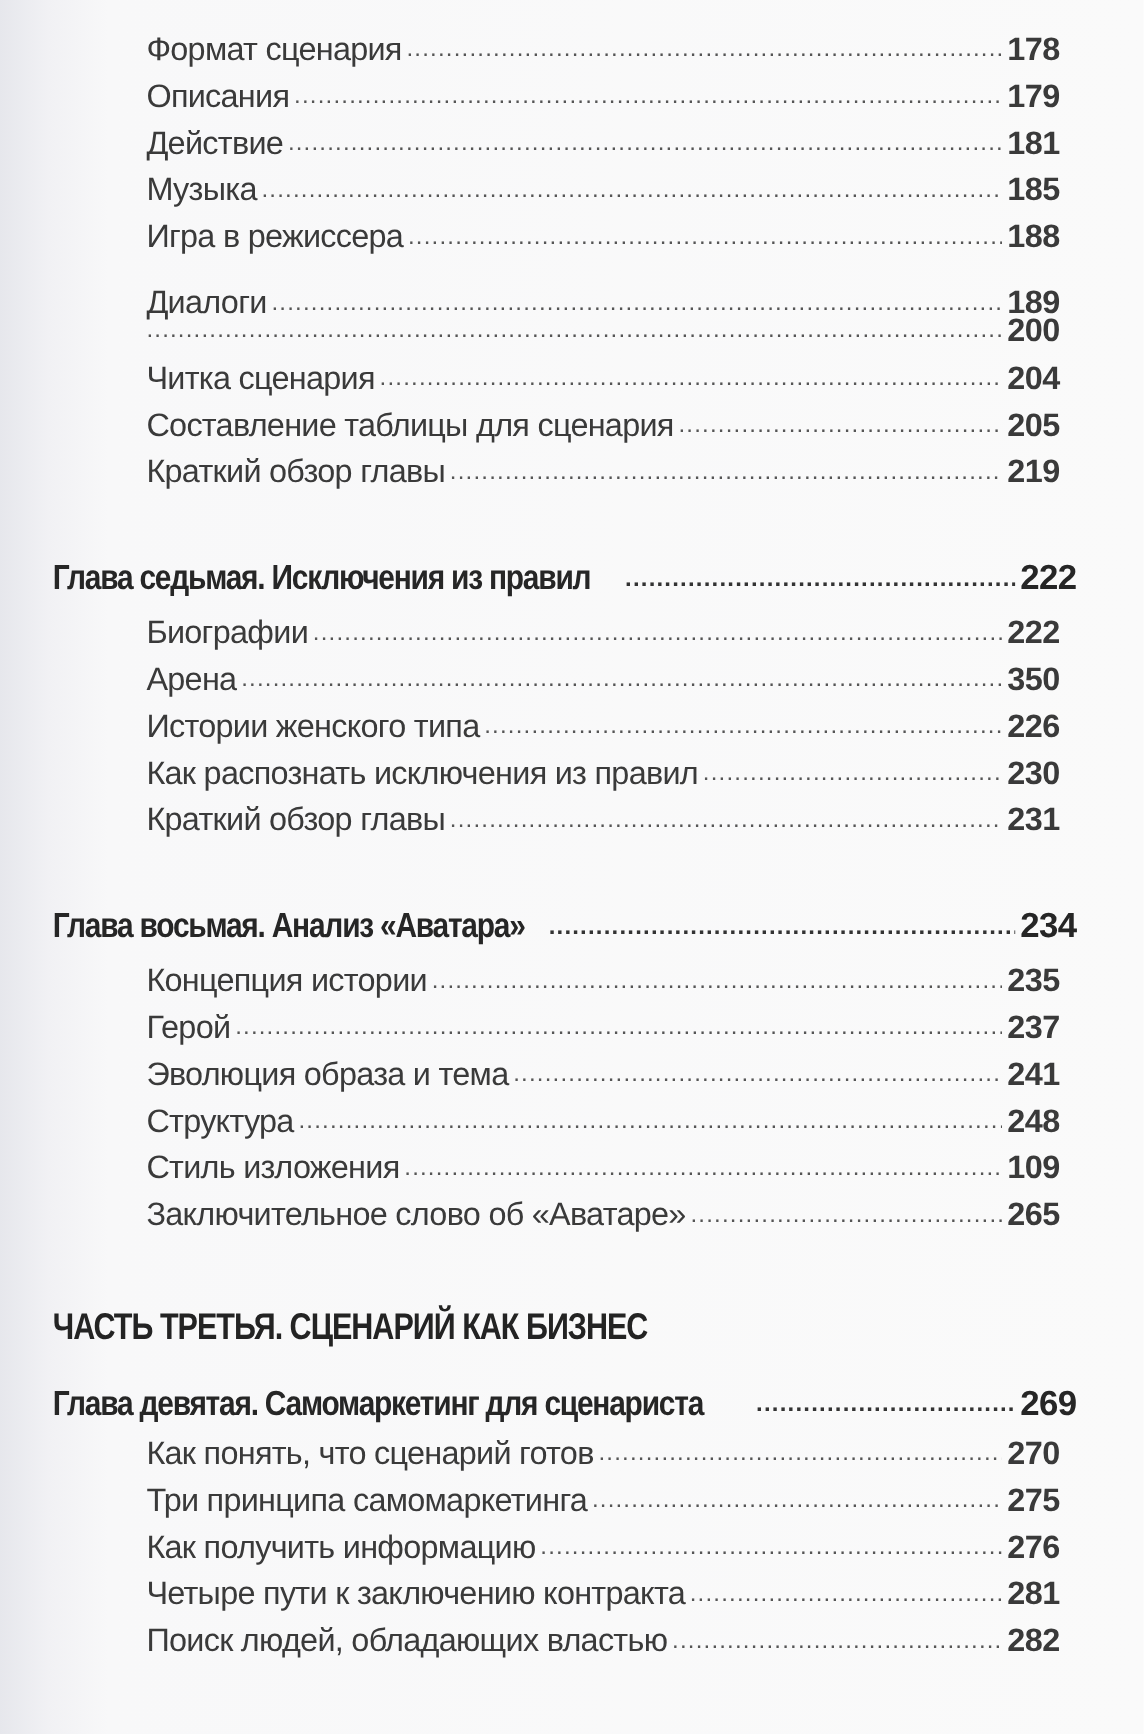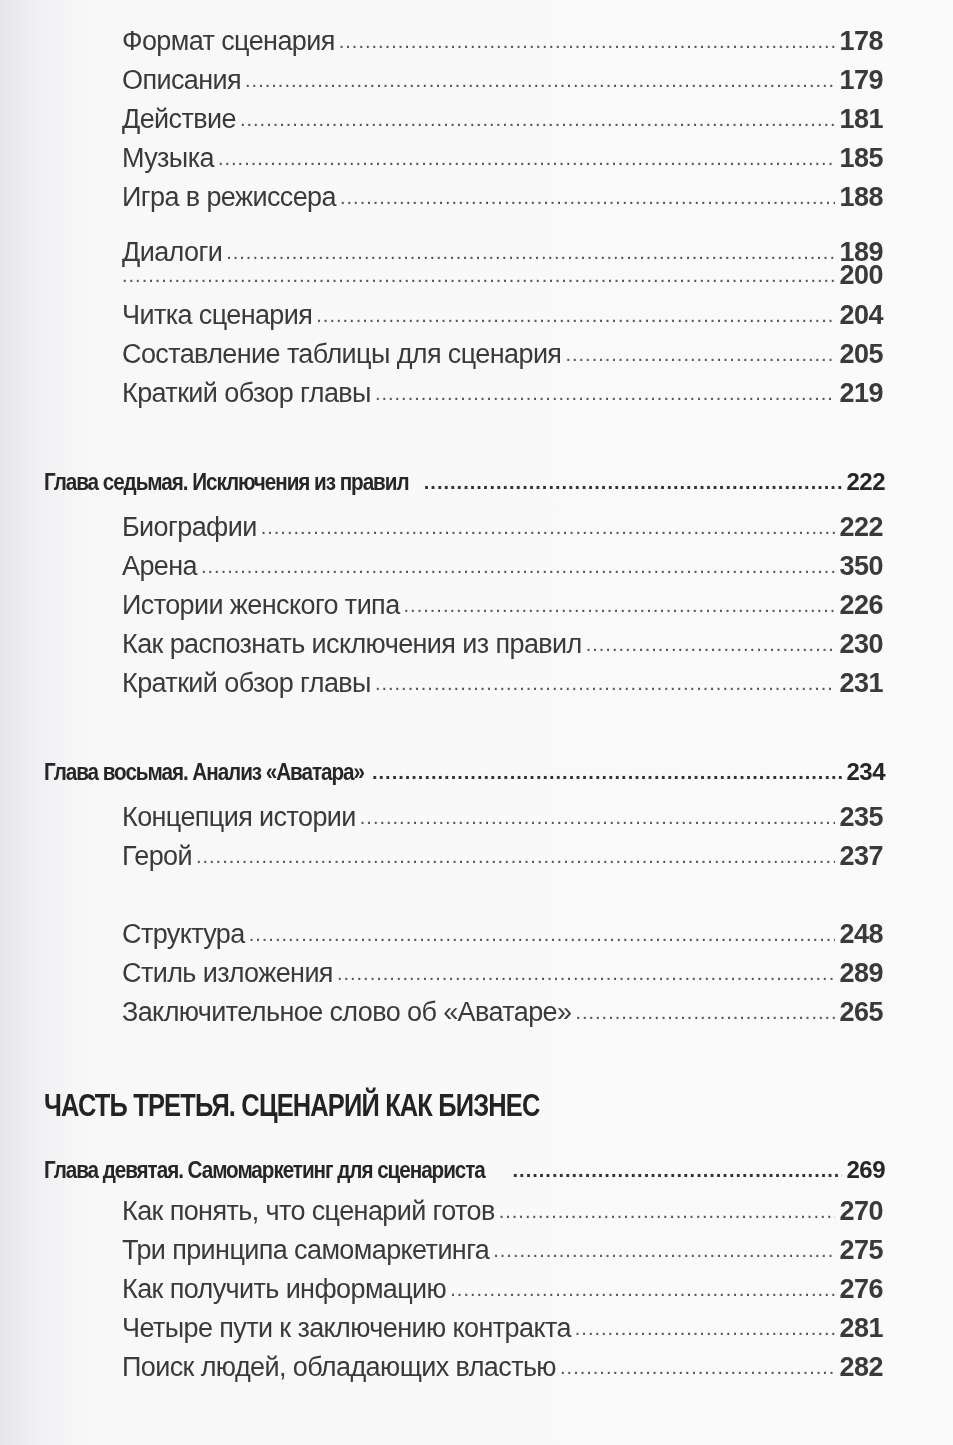--- a/index.html
+++ b/index.html
@@ -30,24 +30,24 @@
     font-family: "Liberation Sans Narrow", "Liberation Sans", sans-serif;
     font-size: 27px;
     color: #3a3a3a;
     transform-origin: left center;
   }
   .sub .title { letter-spacing: -0.6px; }
   .sub .dots { font-size: 20px; color: #555; }
   .sub .page-num { letter-spacing: -0.5px; }
 
   .chapter {
-    left: 44px; right: 68px; height: 40px;
+    left: 44px; right: 56px; height: 40px;
     font-family: "Liberation Sans", sans-serif;
     font-weight: bold;
-    font-size: 24px;
+    font-size: 29px;
     color: #262626;
   }
   .chapter .title { letter-spacing: -1.2px; transform: scaleX(0.86); transform-origin: left center; display: inline-block; margin-right: -48px; }
   .chapter .dots { font-size: 20px; font-weight: bold; color: #333; }
   .chapter .page-num { letter-spacing: -0.5px; }
 
   .part {
     position: absolute; left: 44px; top: 1088px;
     font-family: "Liberation Sans", sans-serif; font-weight: bold;
     font-size: 31px; color: #232323; letter-spacing: -1px;
@@ -149,29 +149,34 @@
   <div class="row sub" style="top:798px">
     <span class="title">Концепция истории</span>
     <span class="dots"></span>
     <span class="page-num">235</span>
   </div>
   <div class="row sub" style="top:837px">
     <span class="title">Герой</span>
     <span class="dots"></span>
     <span class="page-num">237</span>
   </div>
+  <div class="row sub" style="top:876px">
+    <span class="title">Эволюция образа и тема</span>
+    <span class="dots"></span>
+    <span class="page-num">241</span>
+  </div>
   <div class="row sub" style="top:915px">
     <span class="title">Структура</span>
     <span class="dots"></span>
     <span class="page-num">248</span>
   </div>
   <div class="row sub" style="top:954px">
     <span class="title">Стиль изложения</span>
     <span class="dots"></span>
-    <span class="page-num">289</span>
+    <span class="page-num">109</span>
   </div>
   <div class="row sub" style="top:993px">
     <span class="title">Заключительное слово об «Аватаре»</span>
     <span class="dots"></span>
     <span class="page-num">265</span>
   </div>
 
   <div class="part">ЧАСТЬ ТРЕТЬЯ. СЦЕНАРИЙ КАК БИЗНЕС</div>
 
   <div class="row chapter" style="top:1150px">

